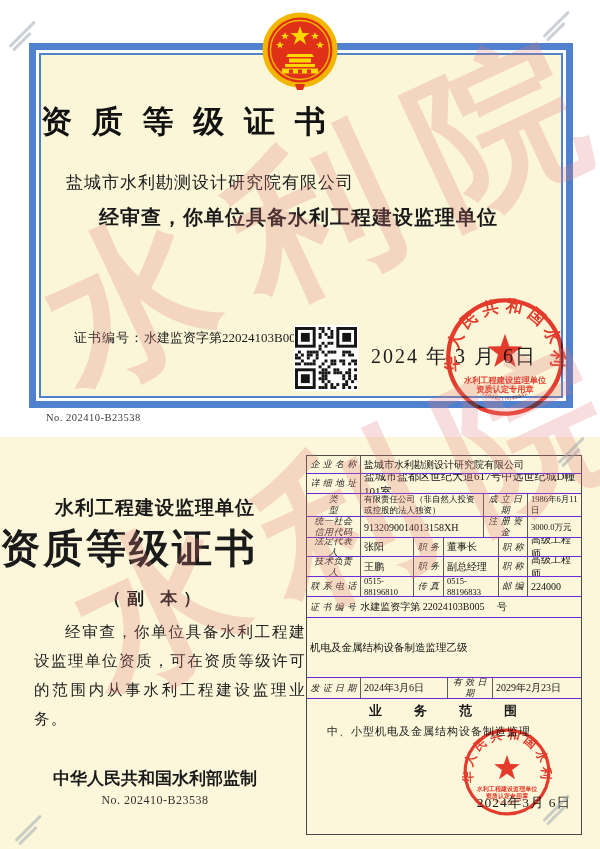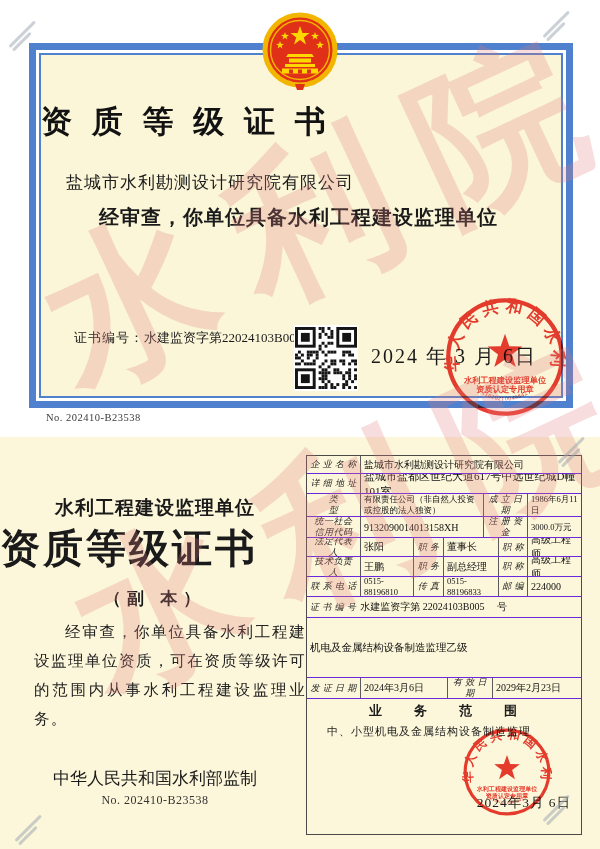--- a/index.html
+++ b/index.html
@@ -38,21 +38,21 @@
   .c-seal{position:absolute;left:403px;top:241px;width:122px;height:122px;z-index:6}
   .cert-serial{position:absolute;left:46px;top:412px;font-size:10.5px;color:#3a3a3a;letter-spacing:.5px;z-index:2}
 
   
   .dup{position:absolute;left:0;top:437px;width:600px;height:412px;background:#fcf7da;z-index:1}
   .d-sub{position:absolute;top:58px;left:0;width:310px;text-align:center;font-size:19px;font-weight:bold;letter-spacing:1px}
   .d-title{position:absolute;top:84px;left:0;width:310px;font-size:40px;font-weight:bold;letter-spacing:3px}
   .d-copy{position:absolute;top:150px;left:0;width:310px;text-align:center;font-size:17px;font-weight:bold;letter-spacing:6px}
   .d-body{position:absolute;top:180px;left:34px;width:272px;font-size:15.5px;line-height:29px;
           letter-spacing:1.2px;text-indent:2em;text-align:justify;color:#222}
-  .d-issuer{position:absolute;top:330px;left:0;width:310px;text-align:center;font-size:17px;font-weight:normal}
+  .d-issuer{position:absolute;top:330px;left:0;width:310px;text-align:center;font-size:17px;font-weight:bold}
   .d-serial{position:absolute;top:356px;left:0;width:310px;text-align:center;font-size:12px;letter-spacing:.5px;color:#333}
 
   
   .info-table{position:absolute;left:306px;top:18px;width:276px;height:380px;box-sizing:border-box;
               border:1px solid #4a4a4a;display:flex;flex-direction:column}
   .tr{display:flex;border-bottom:1px solid #6d28d9;box-sizing:border-box;flex:0 0 auto}
   .td{border-right:1px solid #5a5a5a;display:flex;align-items:center;padding:0 3px;
       box-sizing:border-box;overflow:hidden}
   .td:last-child{border-right:none}
   .lab{font-size:9px;font-style:italic;color:#222;justify-content:center;text-align:center;

